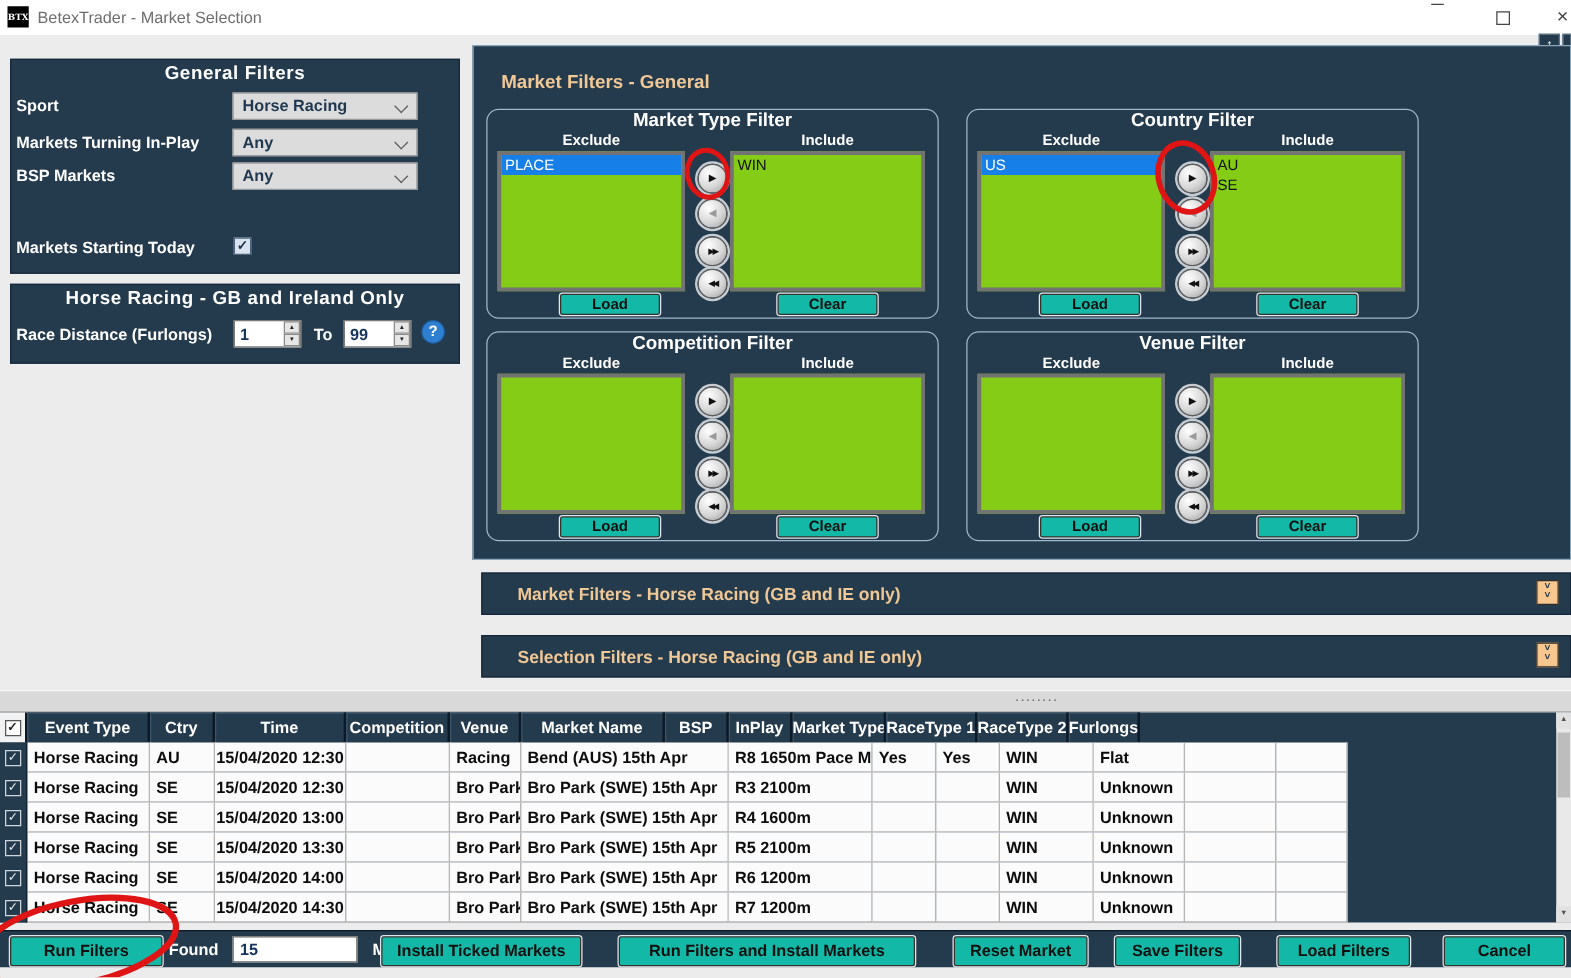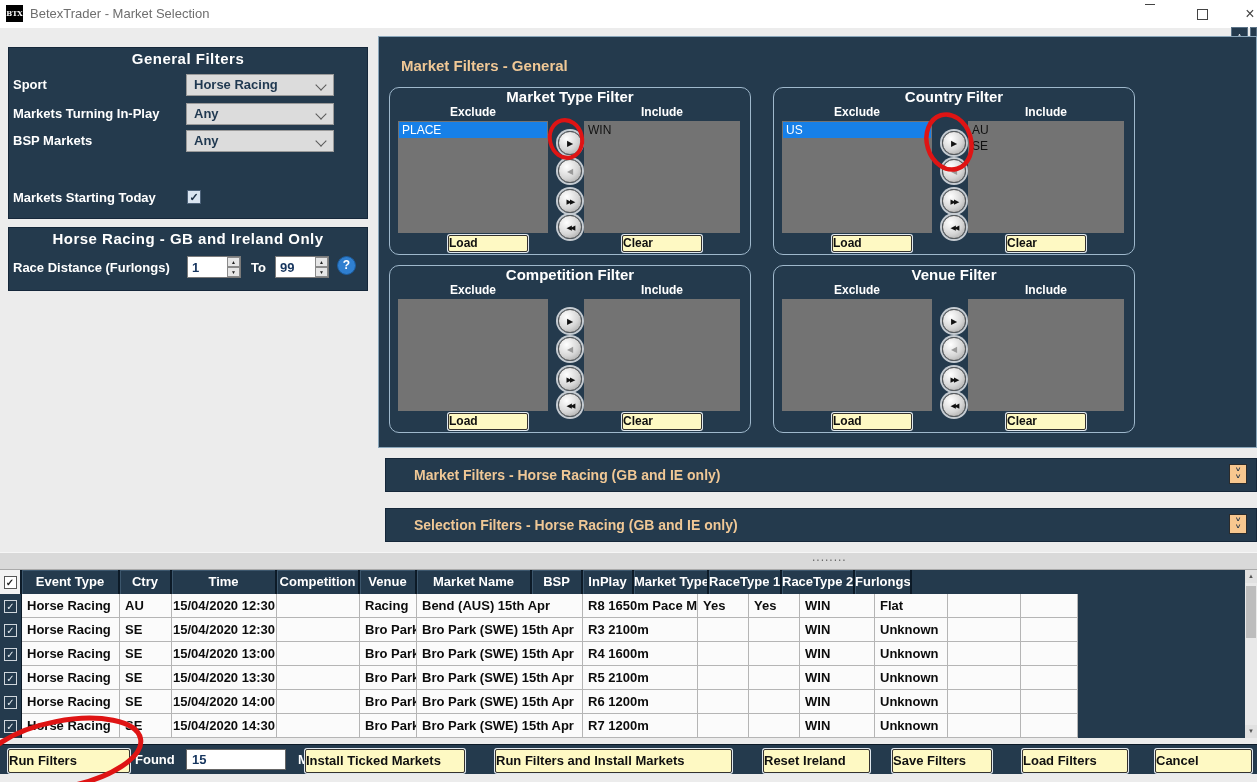--- a/index.html
+++ b/index.html
@@ -12,22 +12,22 @@
     font-family:"DejaVu Serif", serif;font-size:7px;font-weight:700;text-align:center;line-height:17px;}
   .title-text{position:absolute;left:30px;top:6px;font-size:13px;color:#6e6e6e;}
   .winctl{position:absolute;top:0;height:28px;width:44px;text-align:center;color:#333;}
   .wc-min{left:1128px;} .wc-max{left:1180px;} .wc-close{left:1228px;}
   .wc-min .bar{display:inline-block;width:10px;border-bottom:1px solid #444;margin-bottom:9px;}
   .wc-max .box{display:inline-block;width:9px;height:9px;border:1px solid #444;margin-top:9px;}
   .wc-close .x{font-size:16px;line-height:28px;color:#444;}
   .panel{position:absolute;background:#243a4d;border:1px solid #15273a;box-sizing:border-box;color:#fff;}
   .ptitle{text-align:center;font-size:15px;font-weight:700;letter-spacing:.5px;color:#fff;padding-top:2px;}
   .lbl{font-size:13px;font-weight:700;color:#fff;}
-  .tanbtn{position:absolute;background:#fef9c3;border:1px solid #35322e;box-shadow:0 0 0 1px #dfe7ee;
-    color:#101010;font-weight:700;font-size:13px;text-align:left;border-radius:2px;cursor:default;}
+  .tanbtn{position:absolute;background:#14b8a6;border:1px solid #35322e;box-shadow:0 0 0 1px #dfe7ee;
+    color:#101010;font-weight:700;font-size:13px;text-align:center;border-radius:2px;cursor:default;}
 
   
   .dd{position:absolute;width:148px;height:22px;background:#dcdcdc;border:1px solid #9a9a9a;box-sizing:border-box;}
   .dd-val{position:absolute;left:7px;top:2px;font-size:13px;font-weight:700;color:#1f3850;}
   .chev{position:absolute;right:8px;top:6px;width:7px;height:7px;border-right:1.6px solid #5a5a5a;
     border-bottom:1.6px solid #5a5a5a;transform:rotate(45deg);}
 
   
   .spin{position:absolute;height:22px;background:#fff;border:1px solid #7a7a7a;box-sizing:border-box;}
   .spin-val{position:absolute;left:4px;top:3px;font-size:13px;font-weight:700;color:#16355e;}
@@ -44,21 +44,21 @@
   
   .rpanel{position:absolute;left:378px;top:36px;width:879px;height:412px;background:#243a4d;
     border:1px solid #8aa6ba;box-sizing:border-box;}
   .rp-title{position:absolute;left:22px;top:20px;font-size:15px;font-weight:700;color:#f0c896;}
   #filter-grid{position:absolute;left:10px;top:50px;display:grid;grid-template-columns:362px 362px;
     grid-column-gap:22px;grid-row-gap:10px;}
   .fgroup{position:relative;width:362px;height:168px;border:1px solid #9fb8cc;border-radius:10px;box-sizing:border-box;}
   .fg-title{position:absolute;left:0;top:0;width:100%;text-align:center;font-size:15px;font-weight:700;color:#fff;}
   .fg-lbl{position:absolute;top:17px;font-size:12px;font-weight:700;color:#fff;text-align:center;}
   .fg-ex{left:8px;width:150px;} .fg-in{left:194px;width:156px;}
-  .listbox{position:absolute;top:33px;height:112px;background:#737373;border:1px solid #737373;
+  .listbox{position:absolute;top:33px;height:112px;background:#84cc16;border:3px solid #737373;
     box-sizing:border-box;overflow:hidden;}
   .lb-ex{left:8px;width:150px;} .lb-in{left:194px;width:156px;}
   .li-item{height:16px;line-height:16px;font-size:12px;padding-left:3px;color:#111;}
   .li-sel{background:#1780e8;color:#fff;}
   .abtn{position:absolute;left:168px;width:22px;height:22px;border-radius:50%;
     background:radial-gradient(circle at 35% 30%, #ffffff 0%, #d6d6d6 55%, #9c9c9c 100%);
     border:1px solid #5e5e5e;box-shadow:0 0 0 2px #c6ccd2;text-align:center;color:#111;}
   .ab1{top:43px;} .ab2{top:71px;} .ab3{top:101px;} .ab4{top:127px;}
   .ag{font-size:8px;line-height:22px;} .ag-dbl{font-size:7px;letter-spacing:-2px;line-height:22px;}
   .ag-dis{color:#9a9a9a;}
@@ -400,21 +400,21 @@
   </div>
 
   <div class="bottombar">
     <div class="tanbtn bb-btn" style="left:8px;width:120px;">Run Filters</div>
     <div class="bb-lbl" style="left:135px;">Found</div>
     <div class="found-input">15</div>
     <div class="bb-lbl" style="left:298px;">Markets</div>
     <div id="bb-buttons">
         <div class="tanbtn bb-btn" style="left: 305px; width: 158px;">Install Ticked Markets</div>
         <div class="tanbtn bb-btn" style="left: 495px; width: 235px;">Run Filters and Install Markets</div>
-        <div class="tanbtn bb-btn" style="left: 763px; width: 105px;">Reset Ireland</div>
+        <div class="tanbtn bb-btn" style="left: 763px; width: 105px;">Reset Market</div>
         <div class="tanbtn bb-btn" style="left: 892px; width: 98px;">Save Filters</div>
         <div class="tanbtn bb-btn" style="left: 1022px; width: 104px;">Load Filters</div>
         <div class="tanbtn bb-btn" style="left: 1155px; width: 95px;">Cancel</div>
       </div>
   </div>
   <div class="strip"></div>
 
   <svg id="annot" viewBox="0 0 1257 782">
     <ellipse cx="566" cy="139" rx="16" ry="19" fill="none" stroke="#df1414" stroke-width="4" transform="rotate(-14 566 139)"></ellipse>
     <ellipse cx="949" cy="142" rx="22" ry="28" fill="none" stroke="#df1414" stroke-width="4.5" transform="rotate(-17 949 142)"></ellipse>

